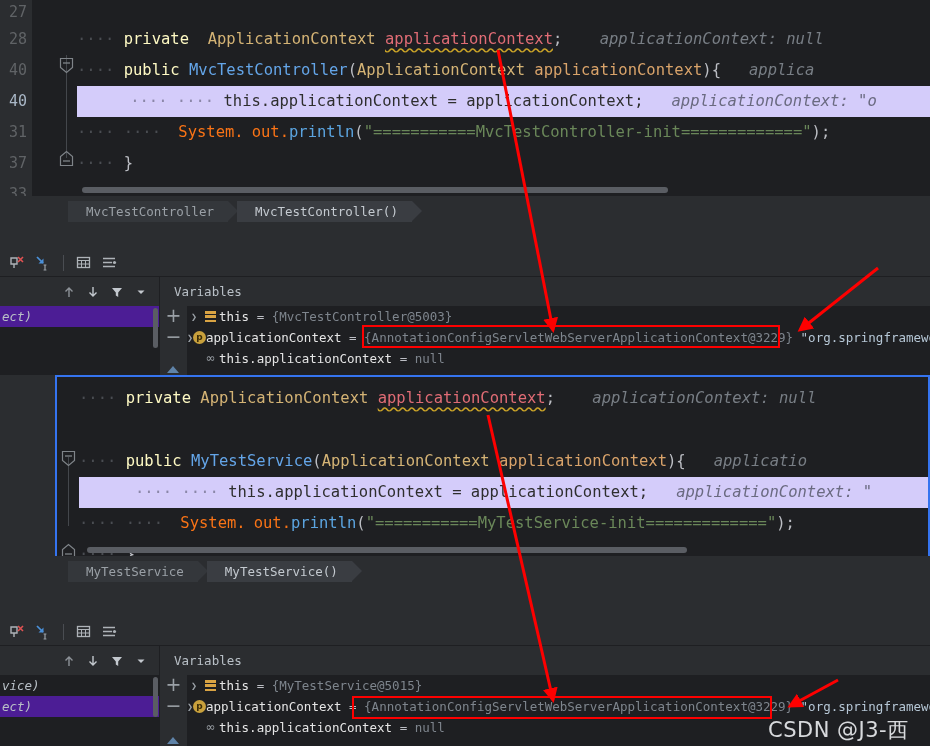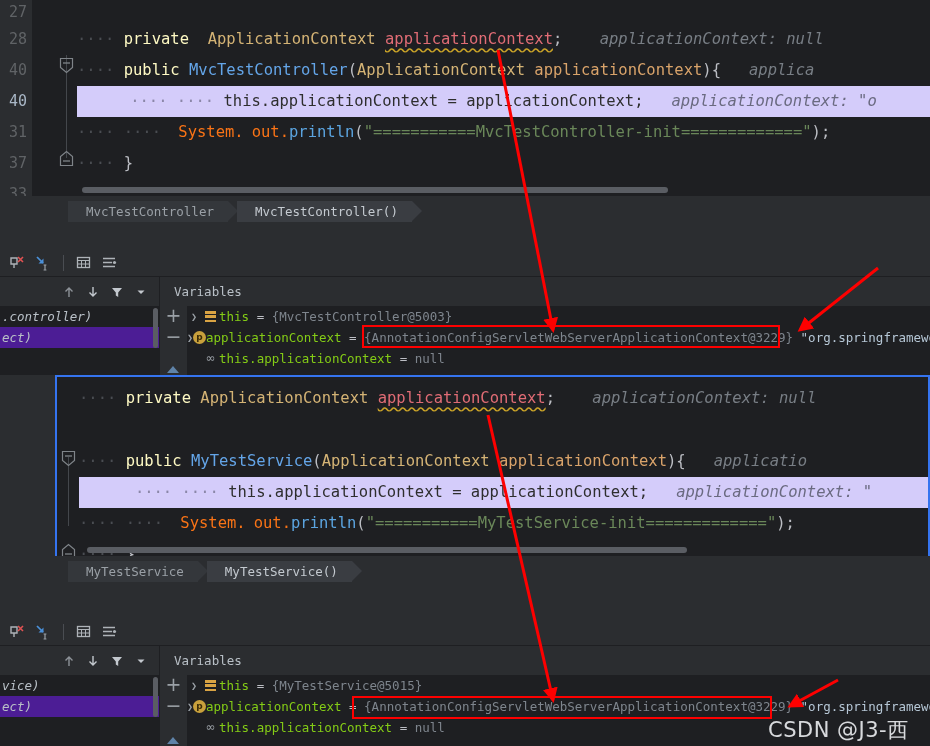--- a/index.html
+++ b/index.html
@@ -224,21 +224,21 @@
     width: 13px; height: 13px; border-radius: 50%;
     background: #c8a03c;
     color: #3a2c08; font-size: 9px; line-height: 13px;
     text-align: center; font-family: "DejaVu Sans", sans-serif;
     font-weight: bold;
   }
   .ico-inf {
     color: #9aa0a6; font-size: 12px; letter-spacing: -1px;
     font-family: "DejaVu Sans", sans-serif;
   }
-  .vname { color: #84cc16; }
+  .vname { color: #e5e5e5; }
   .veq   { color: #bcbec4; }
   .vval  { color: #7e858d; }
   .vstr  { color: #b6c7d6; }
 
   
   .redbox {
     position: absolute;
     border: 2px solid #fe0000;
     pointer-events: none;
   }
@@ -361,21 +361,20 @@
                 <path d="M2 3h10l-3.8 4.6V12L5.8 10.4V7.6z" fill="#c3c8ce"></path>
               </svg>
           </div>
           <div class="fh-btn">
             <svg width="14" height="14" viewBox="0 0 14 14">
                 <path d="M3.5 5.5L7 9l3.5-3.5" fill="#c3c8ce"></path>
               </svg>
           </div>
         </div>
         <div class="frames-list">
-          <div class="frame-row">.controller)</div>
           <div class="frame-row sel">ect)</div>
           <div class="frames-scroll">
               <i></i>
             </div>
         </div>
       </div>
 
       <div class="vars">
         <div class="vars-head">Variables</div>
         <div class="vars-body" style="height:69px;">

